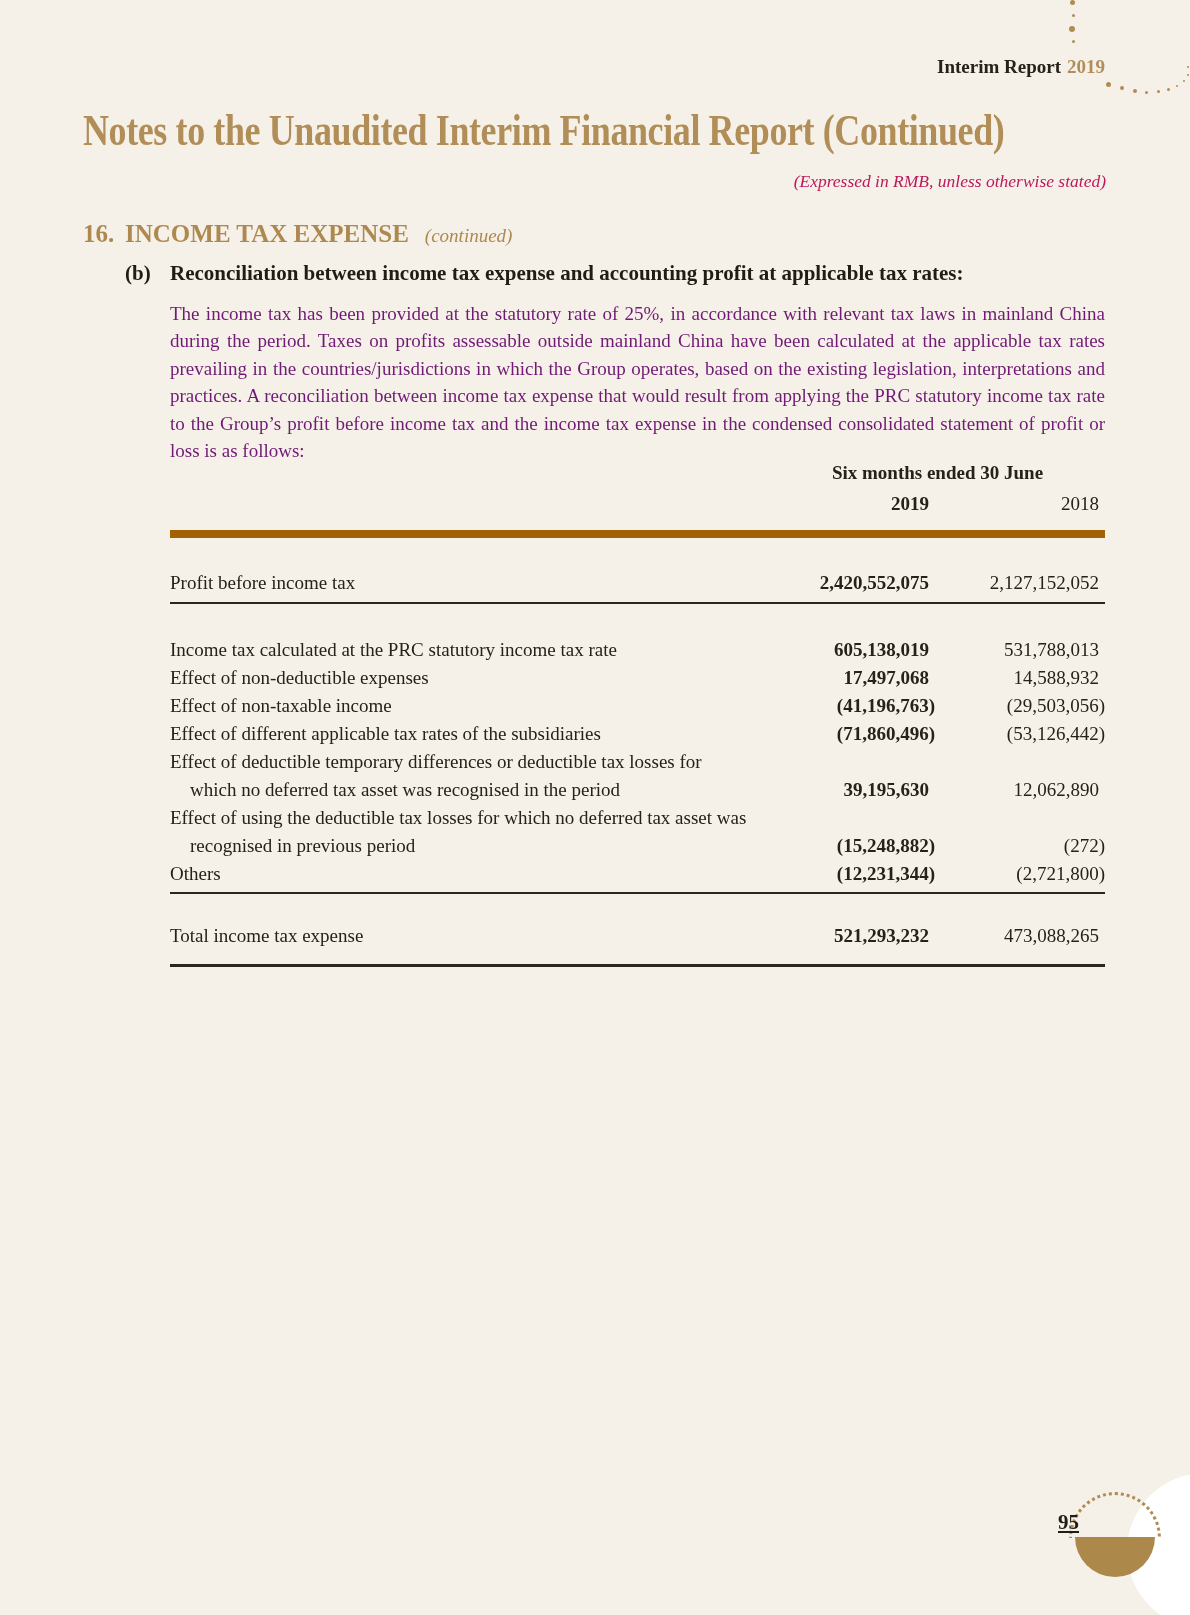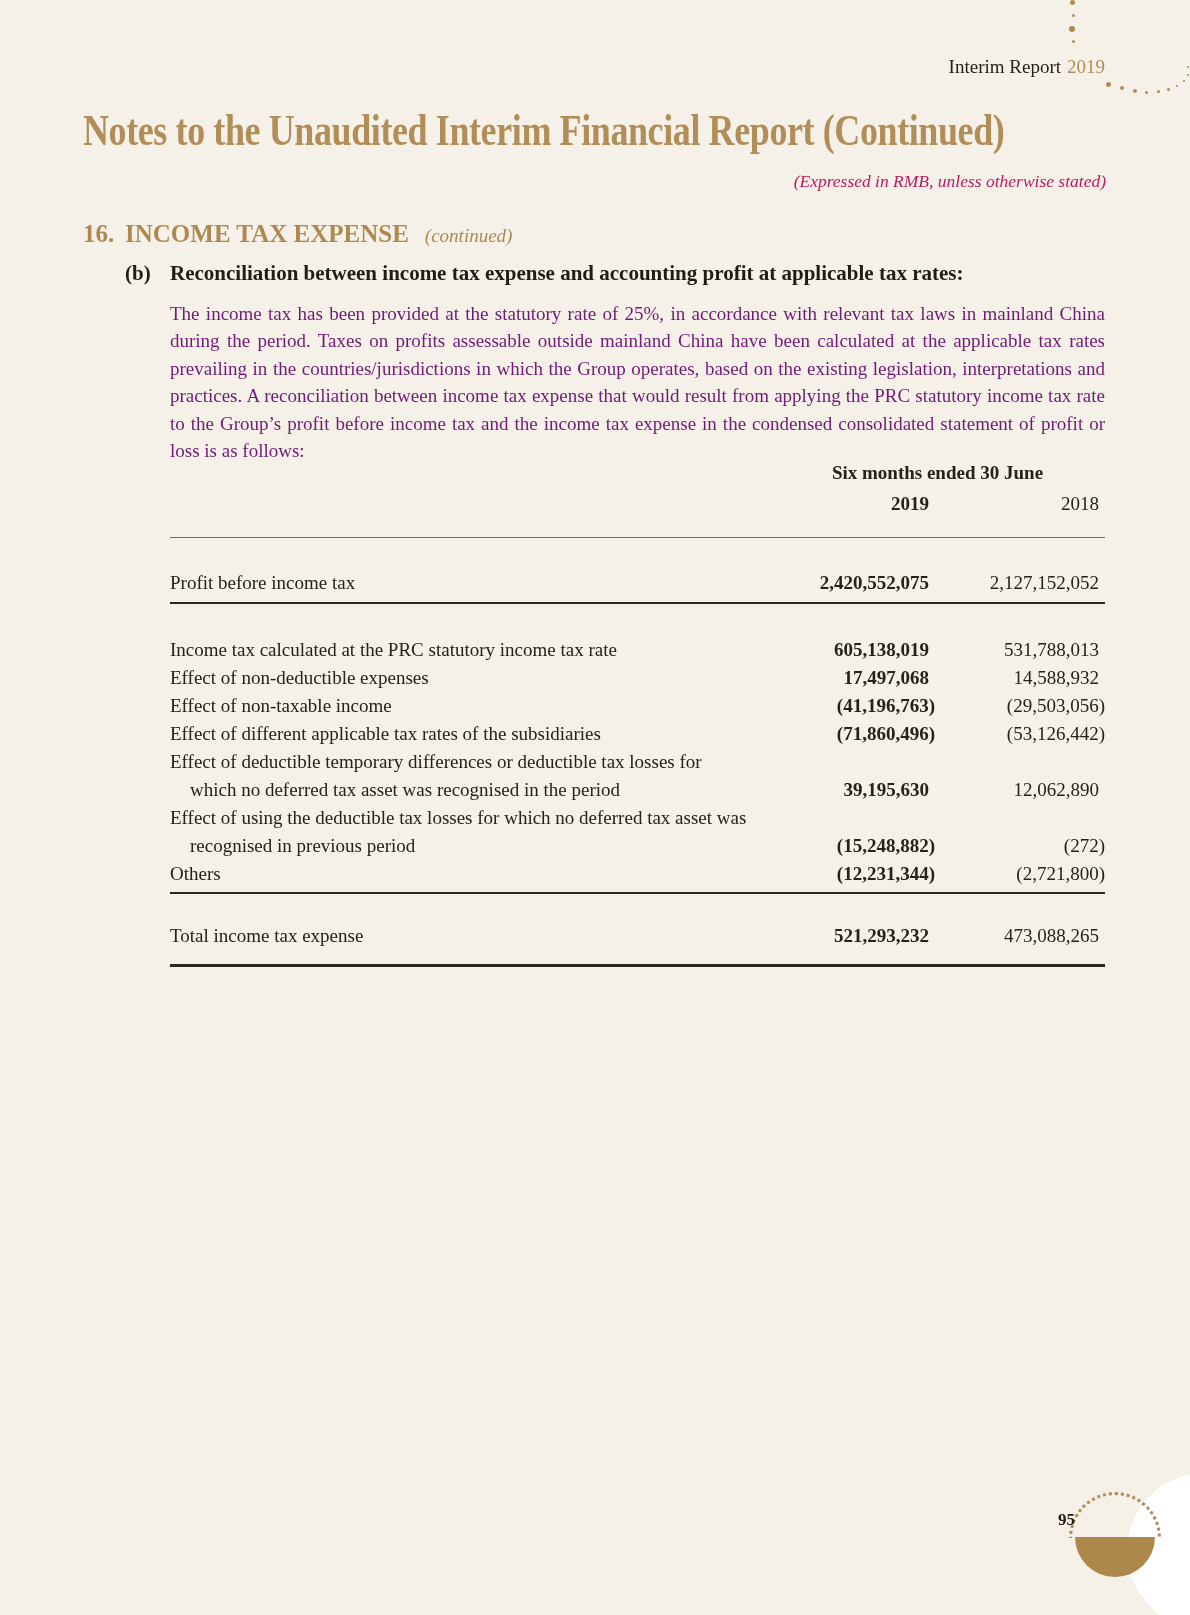--- a/index.html
+++ b/index.html
@@ -9,21 +9,21 @@
     background: #f6f1e8;
     color: #26211a;
     position: relative;
     overflow: hidden;
   }
   .page { position: absolute; inset: 0; overflow: hidden; }
 
   
   .report-line {
     position: absolute; top: 56px; right: 85px;
-    font-size: 19px; font-weight: normal; white-space: nowrap;
+    font-size: 19px; font-weight: bold; white-space: nowrap;
   }
   .report-line .year { color: #b18e58; margin-left: 6px; }
 
   .doc-title {
     position: absolute; left: 83px; top: 104px;
     font-size: 45px; font-weight: bold; color: #b18e58;
     white-space: nowrap; letter-spacing: -0.5px;
     transform: scaleX(0.80); transform-origin: left center;
   }
   .subtitle {
@@ -48,21 +48,21 @@
   .subsection-heading .sub-letter { width: 45px; flex: none; }
 
   .body-paragraph {
     position: absolute; left: 170px; top: 300px; width: 935px;
     font-size: 19px; line-height: 27.4px;
     text-align: justify; color: #701a75;
   }
 
   
   .fin-table { position: absolute; left: 170px; top: 460px; width: 935px; font-size: 19px; }
-  .t-head { border-bottom: 1px solid #a16207; padding-bottom: 20px; }
+  .t-head { border-bottom: 8px solid #a16207; padding-bottom: 13px; }
   .t-period-row { display: flex; line-height: 26px; margin-bottom: 5px; }
   .t-years-row { display: flex; line-height: 26px; }
   .t-spacer { flex: 1; }
   .t-period { width: 335px; text-align: center; font-weight: bold; }
   .t-row { display: flex; line-height: 28px; justify-content: center; }
   .t-label { flex: 1; padding-right: 10px; }
   .t-label.indent { padding-left: 20px; }
   .c19 { width: 165px; flex: none; text-align: right; font-weight: bold; }
   .c18 { width: 170px; flex: none; text-align: right; }
   .num.pos, .num-h.pos { padding-right: 6px; }
@@ -81,21 +81,21 @@
     position: absolute; left: 1069px; top: 1492px; width: 92px; height: 92px;
     border: 3px dotted #b08c55; border-radius: 50%;
     clip-path: inset(0 0 50% 0); z-index: 2;
   }
   .gold-semicircle {
     position: absolute; left: 1075px; top: 1537px; width: 80px; height: 40px;
     background: #ac884a; border-radius: 0 0 80px 80px; z-index: 3;
   }
   .page-number {
     position: absolute; left: 1058px; top: 1510px;
-    font-size: 17px; font-weight: bold; color: #211c15; z-index: 4;
+    font-size: 21px; font-weight: bold; color: #211c15; z-index: 4; text-decoration: underline;
   }
 </style>
 </head>
 <body>
 
 <div class="page">
 
   <div class="decor" aria-hidden="true">
     <span class="dot" style="left:1070px;top:0;width:5px;height:5px"></span>
     <span class="dot" style="left:1072px;top:14px;width:3px;height:3px"></span>

